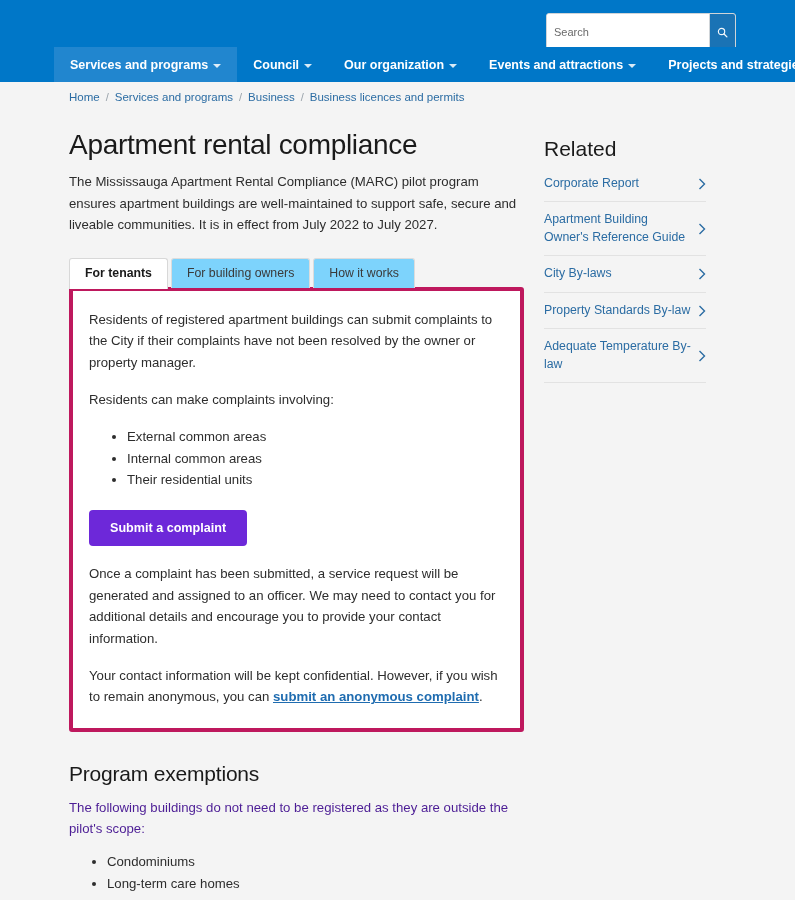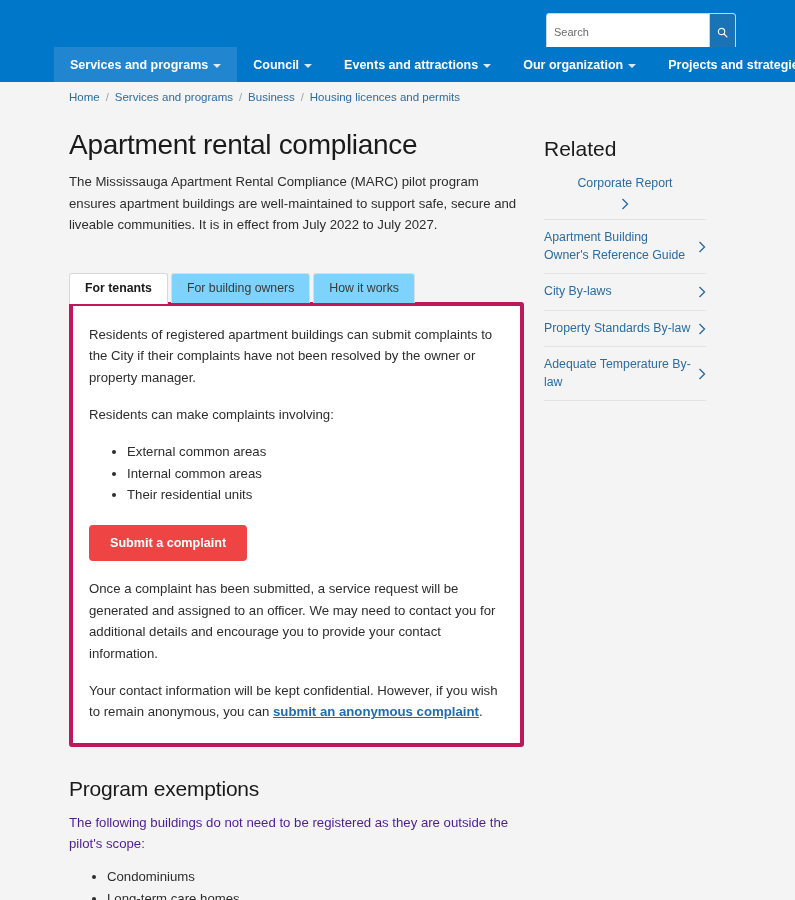--- a/index.html
+++ b/index.html
@@ -141,21 +141,20 @@
     line-height: 1.1;
   }
   .tab.active {
     background: #ffffff;
     font-weight: bold;
     color: #1a1a1a;
     border-color: #d8d8d8;
     position: relative;
     top: 1px;
     padding-bottom: 8px;
-    margin-top: 15px;
   }
   .tab-panel {
     background: #ffffff;
     border: 4px solid #be185d;
     border-radius: 0 3px 3px 3px;
     padding: 18px 18px 20px 16px;
     margin-top: -1px;
   }
   .tab-panel p {
     font-size: 13.2px;
@@ -176,21 +175,21 @@
   }
   .inline-link {
     color: #1f6cb0;
     text-decoration: underline;
     cursor: pointer;
     font-weight: bold;
   }
 
   .btn-primary {
     display: inline-block;
-    background: #ef4444;
+    background: #6d28d9;
     color: #ffffff;
     font-size: 12.6px;
     font-weight: bold;
     border: none;
     border-radius: 4px;
     padding: 11px 21px;
     cursor: pointer;
     margin: 4px 0 17px 0;
     font-family: "Liberation Sans", sans-serif;
   }
@@ -229,21 +228,21 @@
   }
   .related-item {
     display: flex;
     align-items: center;
     justify-content: space-between;
     gap: 6px;
     padding: 9px 0 9px 0;
     border-bottom: 1px solid #e2e2e2;
     cursor: pointer;
   }
-  .related-item:first-of-type { padding-top: 4px; flex-direction: column; }
+  .related-item:first-of-type { padding-top: 4px; }
   .related-label {
     color: #2b6ca3;
     font-size: 12.3px;
     line-height: 1.42;
   }
   .chev { flex: none; }
 </style>
 </head>
 <body>
 
@@ -262,41 +261,41 @@
 <nav class="nav-bar">
   <div class="nav-item active">
     <span>Services and programs</span>
     <span class="caret"></span>
   </div>
   <div class="nav-item">
     <span>Council</span>
     <span class="caret"></span>
   </div>
   <div class="nav-item">
+    <span>Our organization</span>
+    <span class="caret"></span>
+  </div>
+  <div class="nav-item">
     <span>Events and attractions</span>
-    <span class="caret"></span>
-  </div>
-  <div class="nav-item">
-    <span>Our organization</span>
     <span class="caret"></span>
   </div>
   <div class="nav-item">
     <span>Projects and strategies</span>
 
   </div>
 </nav>
 
 <div class="breadcrumb-bar">
   <span class="crumb">Home</span>
   <span class="crumb-sep">/</span>
   <span class="crumb">Services and programs</span>
   <span class="crumb-sep">/</span>
   <span class="crumb">Business</span>
   <span class="crumb-sep">/</span>
-  <span class="crumb">Housing licences and permits</span>
+  <span class="crumb">Business licences and permits</span>
 </div>
 
 <div class="page">
 
   <div class="main-col">
 
     <h1 class="page-title">Apartment rental compliance</h1>
     <p class="lede">The Mississauga Apartment Rental Compliance (MARC) pilot program ensures apartment buildings are well-maintained to support safe, secure and liveable communities. It is in effect from July 2022 to July 2027.</p>
 
     <div class="tabs">

